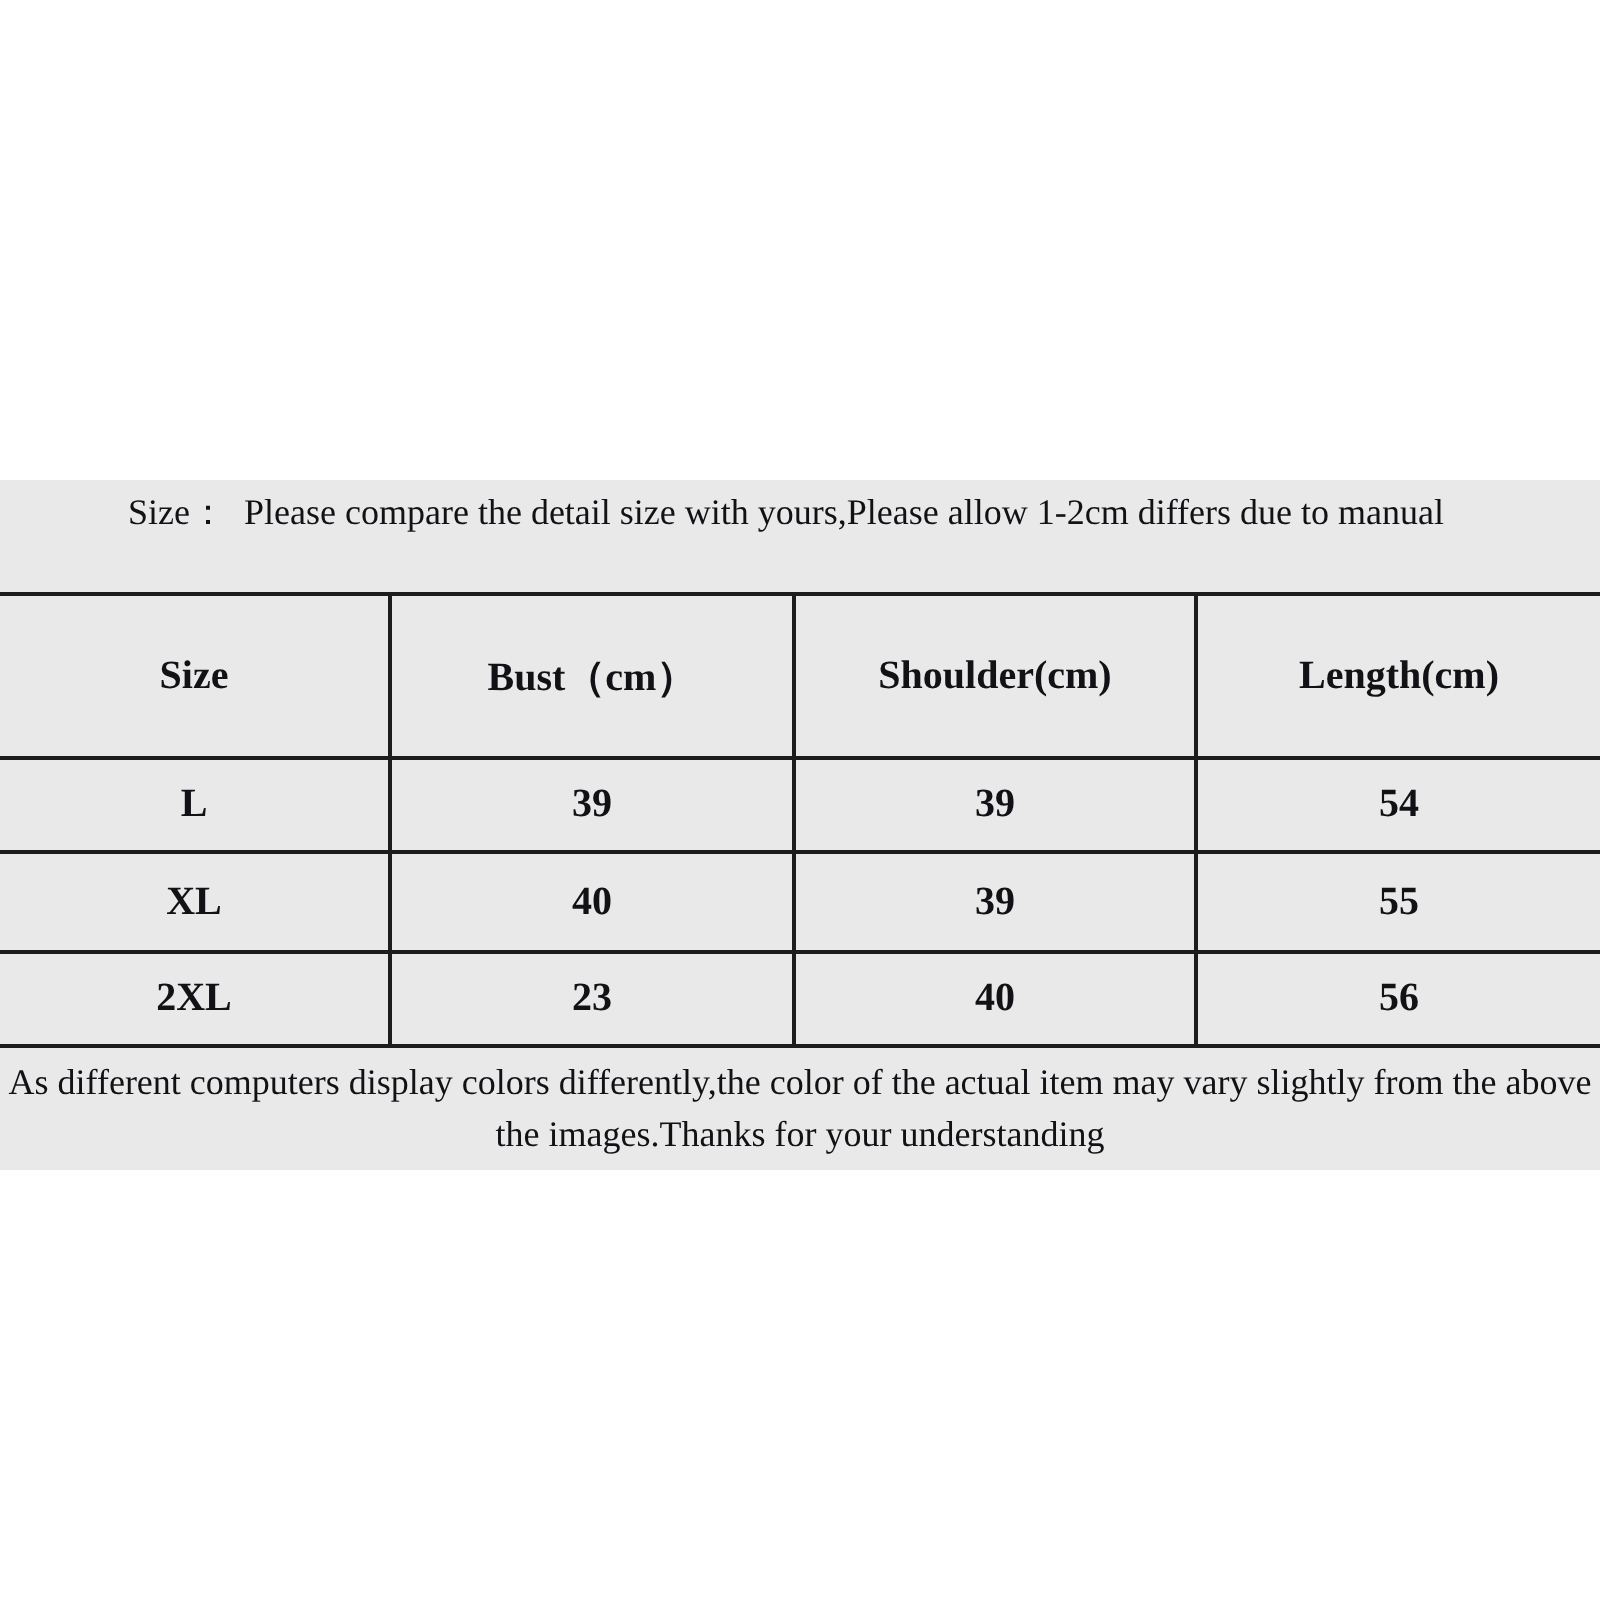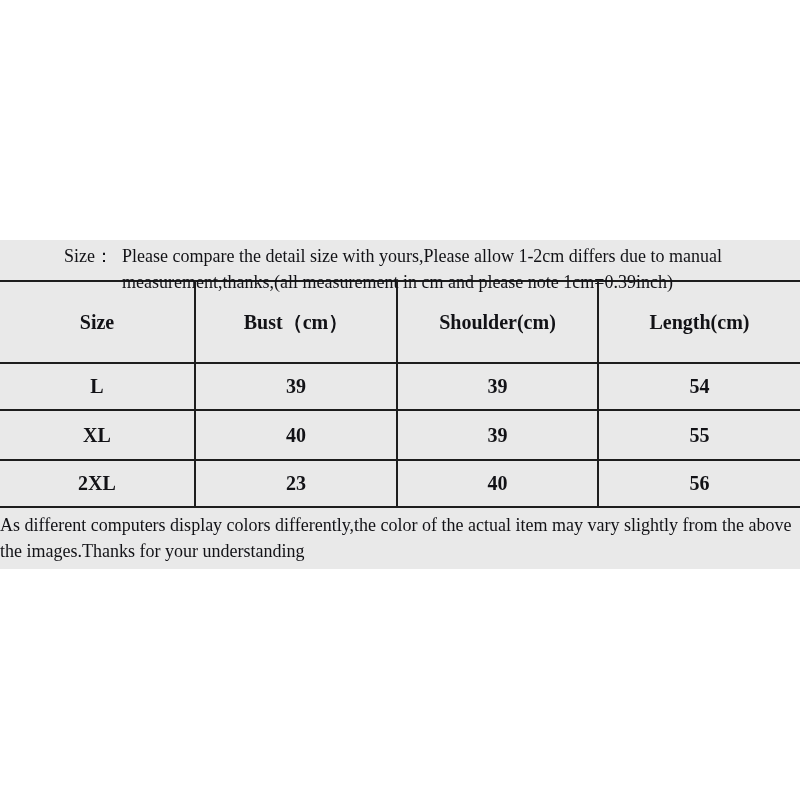--- a/index.html
+++ b/index.html
@@ -17,21 +17,21 @@
     top: 240px; left: 0;
     width: 800px;
     background: #e9e9e9;
   }
 
   
   .size-note {
     display: flex;
     align-items: flex-start;
     padding: 3px 0 0 64px;
-    height: 40px;
+    height: 56px;
     font-size: 18px;
     line-height: 26px;
   }
   .size-note-label { white-space: nowrap; margin-right: 9px; }
   .size-note-text div { white-space: nowrap; }
 
   
   table.size-table {
     width: 800px;
     border-collapse: collapse;
@@ -54,37 +54,36 @@
   table.size-table td:last-child { border-right: none; }
   tr.header-row  { height: 82px; }
   tr.row-0 { height: 47px; }
   tr.row-1 { height: 50px; font-family: Liberation Serif, serif; }
   tr.row-2 { height: 47px; padding-left: 12px; }
 
   
   .color-note {
     height: 61px;
     padding-top: 4px;
-    text-align: left;
+    text-align: center;
     font-size: 18px;
     line-height: 26px;
   }
   .color-note div { white-space: nowrap; }
 </style>
 </head>
 <body>
 
 <div class="canvas">
   <div class="panel">
 
     <div class="size-note">
       <span class="size-note-label">Size：</span>
       <div class="size-note-text">
         <div>Please compare the detail size with yours,Please allow 1-2cm differs due to manual</div>
-        <div>measurement,thanks,(all measurement in cm and please note 1cm=0.39inch)</div>
       </div>
     </div>
 
     <table class="size-table">
       <colgroup>
         <col style="width:195px">
         <col style="width:202px">
         <col style="width:201px">
         <col style="width:202px">
       </colgroup>

